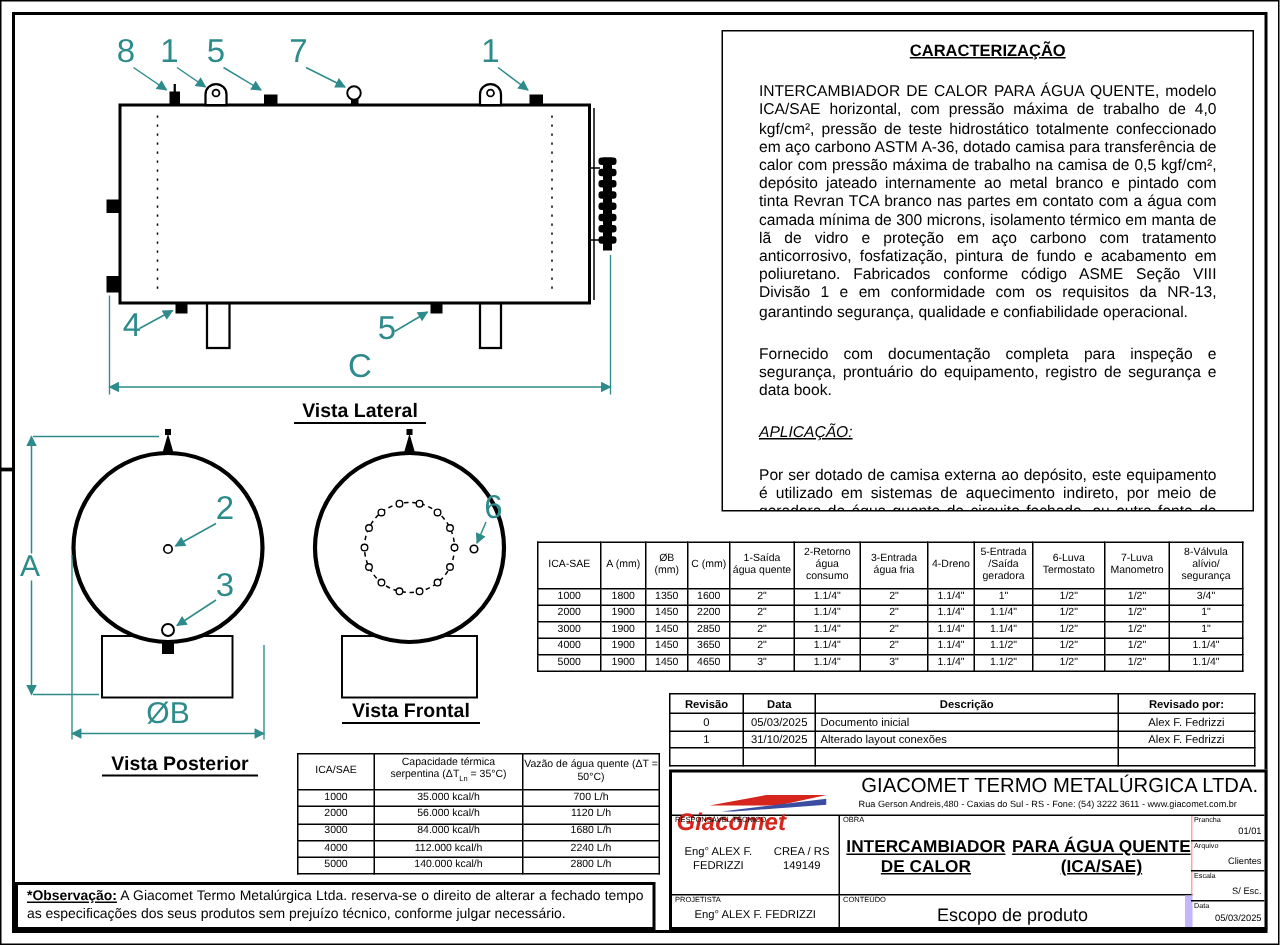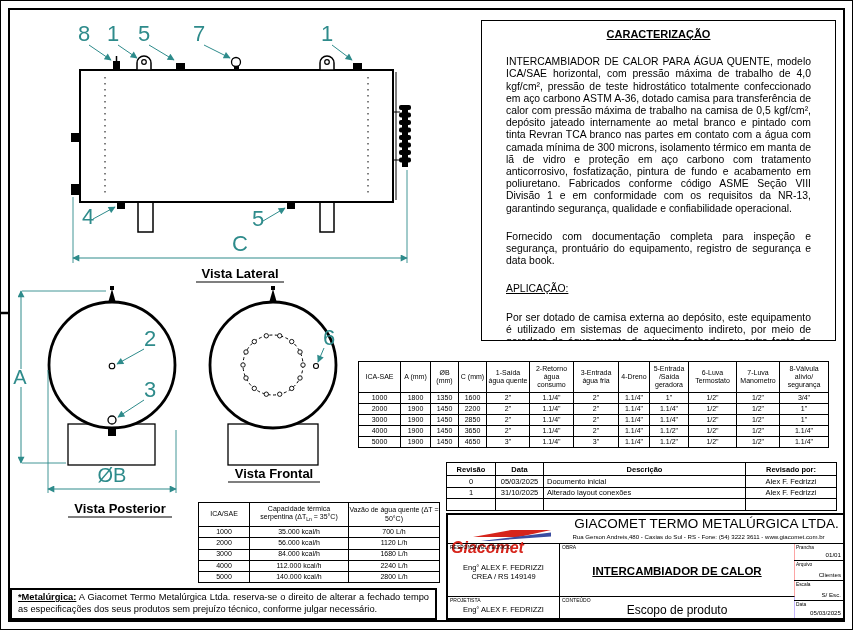--- a/index.html
+++ b/index.html
@@ -27,21 +27,21 @@
   .wht { fill:#fff; stroke:#000; }
 
   
   .carac-box {
     left:481px; top:20px; width:355px; height:321px;
     border:1.5px solid #000; padding:5px 8px 4px 8px;
     font-size:10.4px; line-height:12.2px; text-align:justify; overflow:hidden;
   }
   .carac-title { text-align:center; font-weight:bold; text-decoration:underline; font-size:11px; margin:2px 0 6px 0; }
   .carac-box p { margin:16px; }
-  .apl-title { text-decoration:underline; margin-top:11px !important; }
+  .apl-title { text-decoration:underline; margin-top:11px !important;font-style:italic; }
   .apl-p1 { margin-top:10px !important; }
   .apl-p2 { margin-top:11px !important; }
 
   
   table { border-collapse:collapse; table-layout:fixed; position:absolute; background:#fff; }
   th, td { border:1px solid #000; text-align:center; padding:0; overflow:hidden; }
   th { font-weight:normal; vertical-align:middle; }
 
   .dimtbl { left:358px; top:361px; width:470px; font-size:7px; line-height:8.3px; }
   .dimtbl thead tr { height:31px; }
@@ -69,22 +69,22 @@
   .tblock { left:446px; top:513px; width:399px; height:107px; border:2px solid #000; position:absolute; background:#fff; }
   .tb-cell { position:absolute; }
   .lbl { position:absolute; top:1px; left:2px; font-size:5px; line-height:5px; }
   .tb-row1 { left:0; top:0; width:395px; height:29px; border-bottom:1px solid #000; }
   .company-name { position:absolute; left:124px; right:2px; top:1px; text-align:center; font-size:13.5px; line-height:16px; white-space:nowrap; }
   .company-addr { position:absolute; left:108px; right:2px; top:18px; text-align:center; font-size:6.1px; line-height:8px; white-space:nowrap; }
   .logo-wrap { position:absolute; left:3px; top:14px; width:100px; height:27px; }
   .tb-resp { left:0; top:29px; width:112px; height:53px; border-right:1px solid #000; border-bottom:1px solid #000; }
   .tb-proj { left:0; top:82px; width:112px; height:21px; border-right:1px solid #000; }
   .tb-obra { left:112px; top:29px; width:235px; height:53px; border-right:1px solid #fca5a5; border-bottom:1px solid #000; }
-  .tb-cont { left:112px; top:82px; width:235px; height:21px; border-right:1px solid #c4b5fd; }
-  .cellflex { display:flex; flex-direction:column; justify-content:center; align-items:center; height:100%; padding-top:4px; }
+  .tb-cont { left:112px; top:82px; width:235px; height:21px; border-right:5px solid #c4b5fd; }
+  .cellflex { display:flex; flex-direction:row; justify-content:center; align-items:center; height:100%; padding-top:4px; }
   .resp-val { font-size:7.5px; line-height:9.5px; text-align:center; }
   .obra-title { font-size:11.5px; font-weight:bold; text-decoration:underline; line-height:13.5px; text-align:center; }
   .cont-val { font-size:12px; text-align:center; }
   .proj-val { font-size:7.5px; text-align:center; }
   .tb-p1 { left:346px; top:29px; width:49px; height:17px; border-bottom:1px solid #000; }
   .tb-p2 { left:346px; top:46px; width:49px; height:20px; border-bottom:1px solid #000; }
   .tb-p3 { left:346px; top:66px; width:49px; height:20px; border-bottom:1px solid #000; }
   .tb-p4 { left:346px; top:86px; width:49px; height:17px; }
   .rlbl { position:absolute; top:1px; left:2px; font-size:4.8px; line-height:5px; }
   .rval { position:absolute; right:2px; bottom:2px; font-size:6.2px; line-height:7px; }
@@ -422,21 +422,21 @@
       </tr>
       <tr>
         <td>5000</td>
         <td>140.000 kcal/h</td>
         <td>2800 L/h</td>
       </tr>
     </tbody>
 </table>
 
 <div class="abs obs-box">
-  <span class="obs-label">*Metalúrgica:</span><span> A Giacomet Termo Metalúrgica Ltda. reserva-se o direito de alterar a fechado tempo as especificações dos seus produtos sem prejuízo técnico, conforme julgar necessário.</span>
+  <span class="obs-label">*Observação:</span><span> A Giacomet Termo Metalúrgica Ltda. reserva-se o direito de alterar a fechado tempo as especificações dos seus produtos sem prejuízo técnico, conforme julgar necessário.</span>
 </div>
 
 <div class="tblock">
   <div class="tb-cell tb-row1">
     <div class="logo-wrap">
       <svg width="100" height="27" viewBox="0 0 100 27">
         <polygon points="22,8 60,1 100,1 68,8" fill="#d6251c"></polygon>
         <polygon points="30,12 100,3.5 100,7.5 38,12" fill="#3b4da0"></polygon>
         <text x="0" y="24" font-size="16" font-weight="bold" font-style="italic" fill="#d6251c">Giacomet</text>
       </svg>
@@ -457,20 +457,21 @@
     <span class="lbl">PROJETISTA</span>
     <div class="cellflex">
         <div class="proj-val">Eng° ALEX F. FEDRIZZI</div>
       </div>
   </div>
 
   <div class="tb-cell tb-obra">
     <span class="lbl">OBRA</span>
     <div class="cellflex">
       <div class="obra-title">INTERCAMBIADOR DE CALOR</div>
+      <div class="obra-title">PARA ÁGUA QUENTE (ICA/SAE)</div>
     </div>
   </div>
 
   <div class="tb-cell tb-cont">
     <span class="lbl">CONTEÚDO</span>
     <div class="cellflex">
         <div class="cont-val">Escopo de produto</div>
       </div>
   </div>
 

